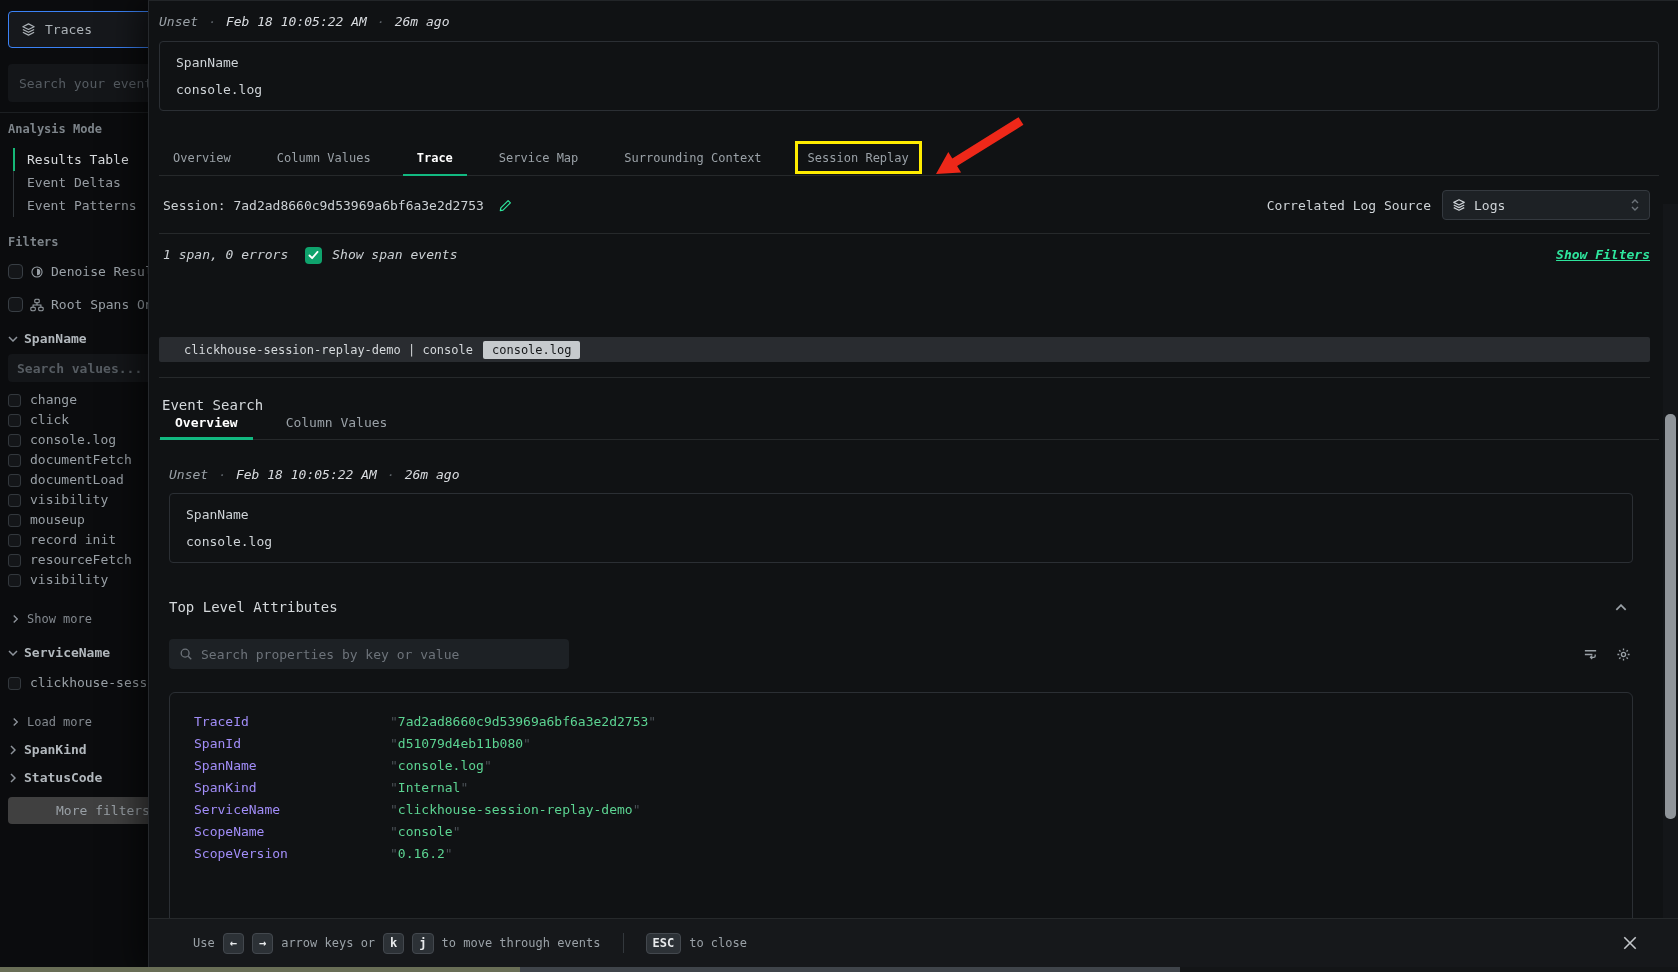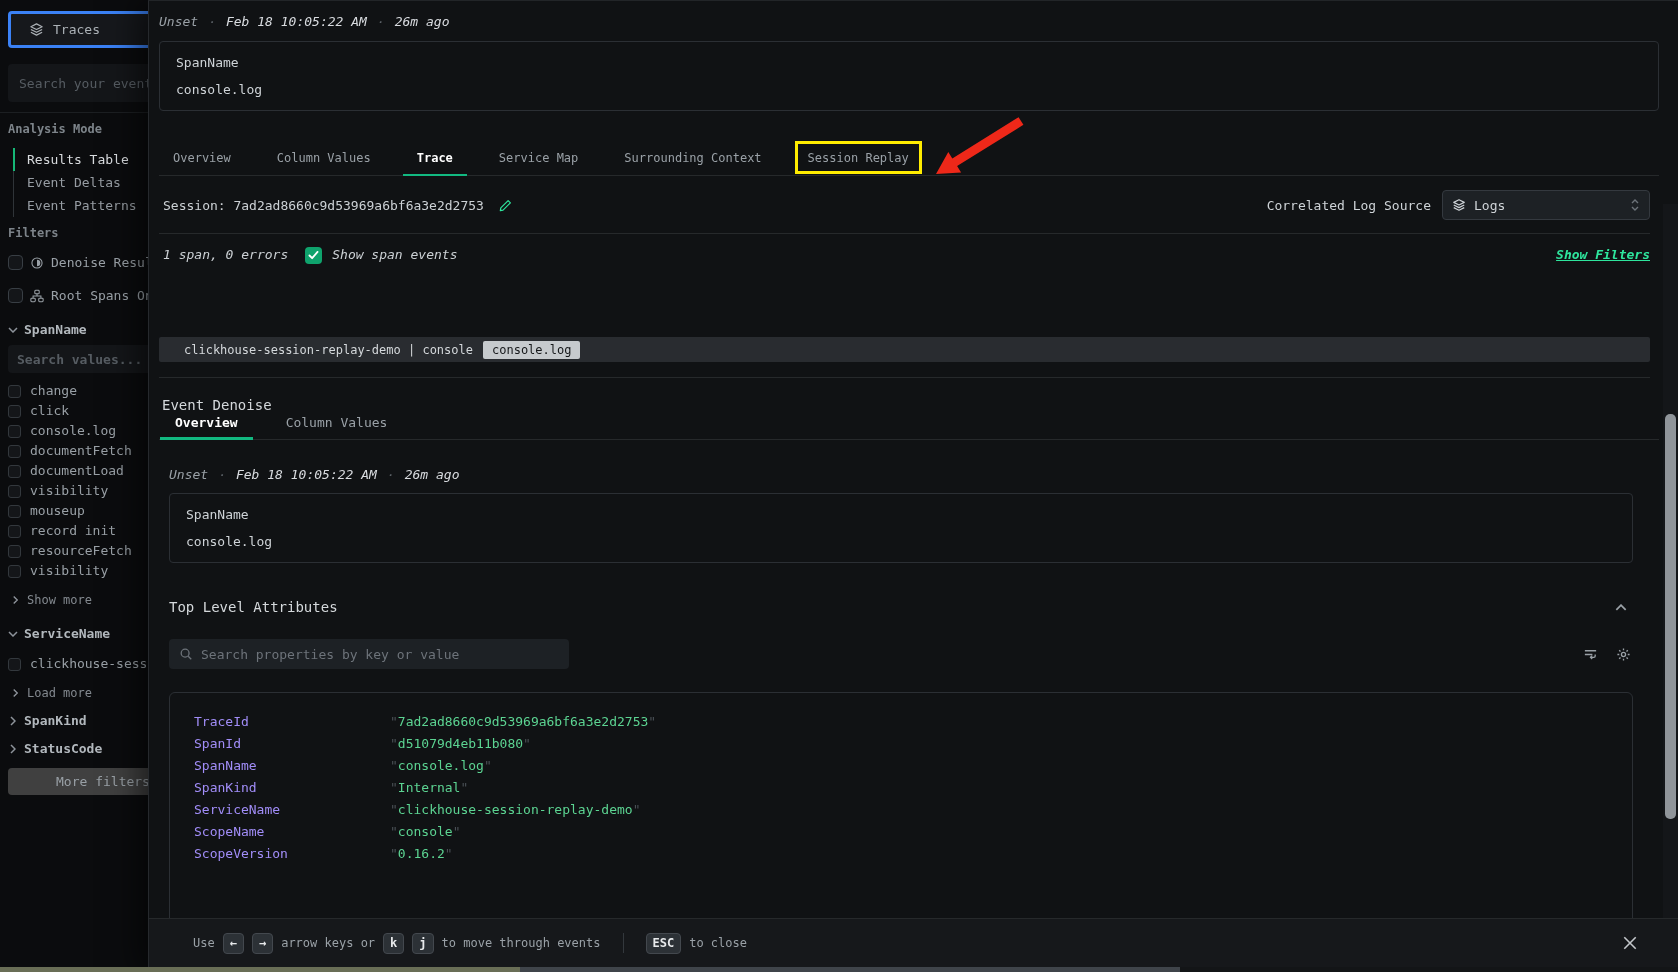--- a/index.html
+++ b/index.html
@@ -7,22 +7,22 @@
   body {
     position:relative; overflow:hidden;
     background:#0a0b0c; color:#d3d7da;
     font-family:"DejaVu Sans Mono", monospace; font-size:13px;
   }
   svg { display:block; }
 
   
   .sidebar { position:absolute; left:0; top:0; width:148px; height:967px;
     background:#0b0c0e; overflow:hidden; padding:11px 0 0 8px; }
-  .src-btn { width:190px; height:37px; background:#16181c; border:3px solid #3b82f6;
-    border-radius:4px; display:flex; align-items:center; gap:9px; padding:0 18px;
+  .src-btn { width:190px; height:37px; background:#16181c; border:1px solid #3b82f6;
+    border-radius:4px; display:flex; align-items:center; gap:9px; padding:0 12px;
     color:#acb2b7; }
   .sb-search { margin-top:16px; width:190px; height:38px; background:#141619;
     border-radius:4px; display:flex; align-items:center; padding:0 11px; color:#565c62; }
   .sb-divider { margin:10px 0 0 -8px; width:156px; border-top:1px solid #1c1f22; }
   .sb-label { margin-top:9px; font-size:12px; font-weight:bold; color:#7d848a; }
   .am-group { margin:12px 0 0 5px; border-left:1px solid #2f3438; }
   .am-item { height:23px; line-height:23px; padding-left:12px; color:#979da3;
     border-left:2px solid transparent; margin-left:-1px; width:180px; white-space:nowrap; }
   .am-item.active { color:#d8dbde; border-left-color:#16b877; }
   .toggle-row { margin-top:12px; display:flex; align-items:center; gap:7px; height:21px; width:220px; }
@@ -30,21 +30,21 @@
   .t-label { color:#9aa1a7; white-space:nowrap; }
   .facet-h { margin-top:16px; display:flex; align-items:center; gap:6px;
     font-weight:bold; color:#b2b8bd; }
   .chev { color:#8d939a; }
   .facet-search { margin-top:8px; width:190px; height:28px; background:#141619;
     border-radius:4px; display:flex; align-items:center; padding:0 9px; color:#565c62; font-weight:bold; }
   .fv-list { margin-top:5px; }
   .fv-row { display:flex; gap:9px; align-items:flex-end; height:20px; width:220px; }
   .fv-cb { width:13px; height:13px; border:1px solid #33383d; border-radius:3px; background:#141619; flex:none; }
   .fv-label { color:#99a0a6; white-space:nowrap; }
-  .more-link { margin:12px 0 0 3px; display:flex; gap:7px; align-items:center;
+  .more-link { margin:22px 0 0 3px; display:flex; gap:7px; align-items:center;
     font-size:12px; color:#83898f; height:20px; }
   .gap10 { height:10px; }
   .more-filters { margin-top:12px; width:190px; height:27px; background:#404040;
     border-radius:4px; color:#99a0a6; display:flex; align-items:center; justify-content:center; }
 
   
   .drawer { position:absolute; left:148px; top:0; right:0; bottom:0;
     background:#101214; border-left:1px solid #26292d; border-top:1px solid #222528;
     box-shadow:-10px 0 30px rgba(0,0,0,.55); }
   .drawer-content { position:absolute; left:0; right:0; top:0; bottom:54px;
@@ -166,21 +166,21 @@
 
   <div class="sb-divider"></div>
 
   <div class="sb-label">Analysis Mode</div>
   <div class="am-group">
     <div class="am-item active">Results Table</div>
     <div class="am-item">Event Deltas</div>
     <div class="am-item">Event Patterns</div>
   </div>
 
-  <div class="sb-label" style="margin-top:9px">Filters</div>
+  <div class="sb-label" style="margin-top:18px">Filters</div>
 
   <div class="toggle-row">
     <span class="cb"></span>
     <span>
       <svg width="14" height="14" viewBox="0 0 16 16">
           <circle cx="8" cy="8" r="5.8" fill="none" stroke="#9aa1a7" stroke-width="1.2"></circle>
           <path d="M8 4.2a3.8 3.8 0 010 7.6z" fill="#9aa1a7"></path>
         </svg>
     </span>
     <span class="t-label">Denoise Results</span>
@@ -382,21 +382,21 @@
         <span class="show-filters">Show Filters</span>
       </div>
 
       <div class="wf-bar">
         <span>clickhouse-session-replay-demo | console</span>
         <span class="wf-badge">console.log</span>
       </div>
       <div class="wf-divider"></div>
     </div>
 
-    <div class="ed-title">Event Denoise</div>
+    <div class="ed-title">Event Search</div>
 
     <div class="ed-tabs">
       <span class="ed-tab active">Overview</span>
       <span class="ed-tab">Column Values</span>
     </div>
 
     <div class="ed-inner">
       <div class="evt-header ed-ts">
         <span class="evt-status">Unset</span>
         <span class="evt-sep">·</span>

